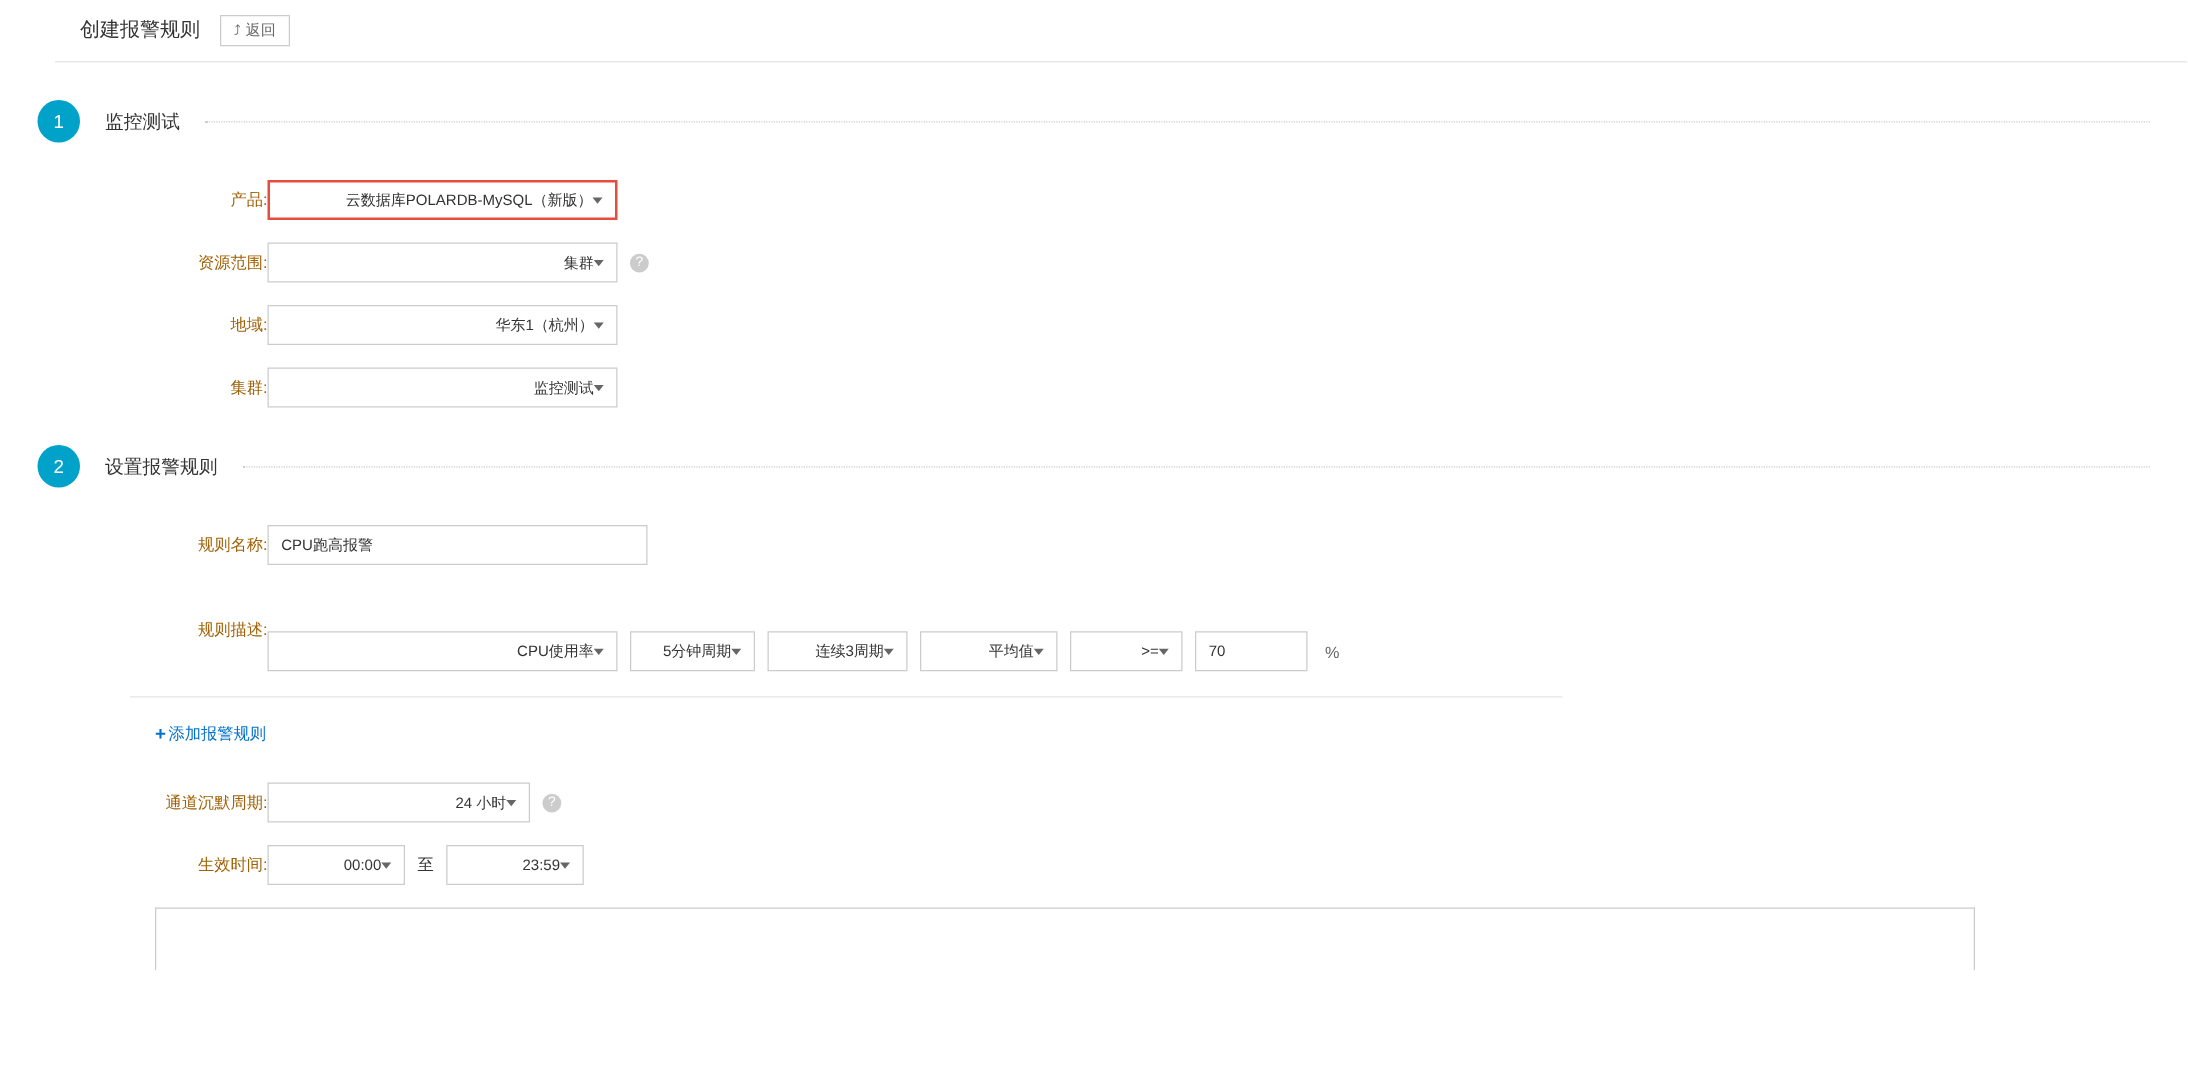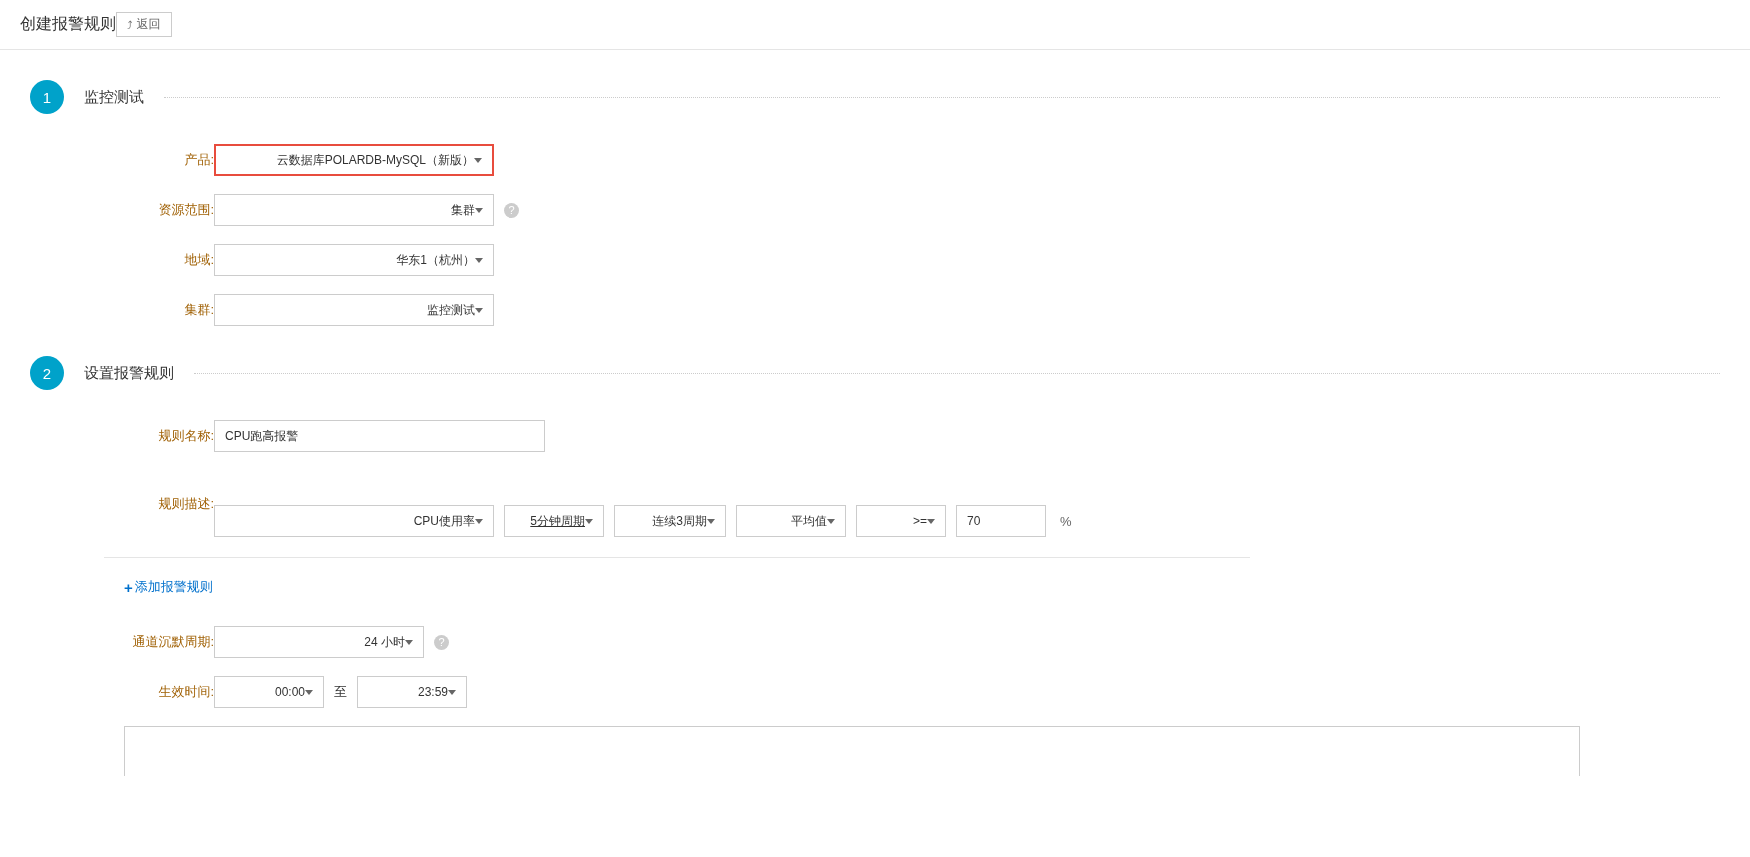--- a/index.html
+++ b/index.html
@@ -12,20 +12,22 @@
       font-size: 13px;
       color: #333;
       background: #fff;
       width: 1750px;
     }
     .header {
       padding: 12px 20px;
       border-bottom: 1px solid #e5e5e5;
       display: flex;
       align-items: center;
+      gap: 16px;
+      margin-left: 44px;
     }
     .page-title {
       font-size: 16px;
       color: #333;
       font-weight: normal;
     }
     .back-btn {
       border: 1px solid #ccc;
       background: #fff;
       padding: 3px 10px;
@@ -99,21 +101,20 @@
       color: #333;
     }
     .select-box.highlighted {
       border: 2px solid #e84c3d;
     }
     .select-w280 {
       width: 280px;
     }
     .select-w100 {
       width: 100px;
-      text-decoration: underline;
     }
     .select-w110 {
       width: 110px;
     }
     .select-w90 {
       width: 90px;
     }
     .caret {
       width: 0;
       height: 0;
@@ -136,21 +137,21 @@
     }
     .text-input {
       border: 1px solid #ccc;
       height: 32px;
       padding: 0 10px;
       font-size: 12px;
       color: #333;
       outline: none;
     }
     .input-w280 {
-      width: 331px;
+      width: 304px;
     }
     .input-w90 {
       width: 90px;
     }
     .rule-desc-row {
       display: flex;
       align-items: center;
       gap: 10px;
       margin-top: 35px;
     }

